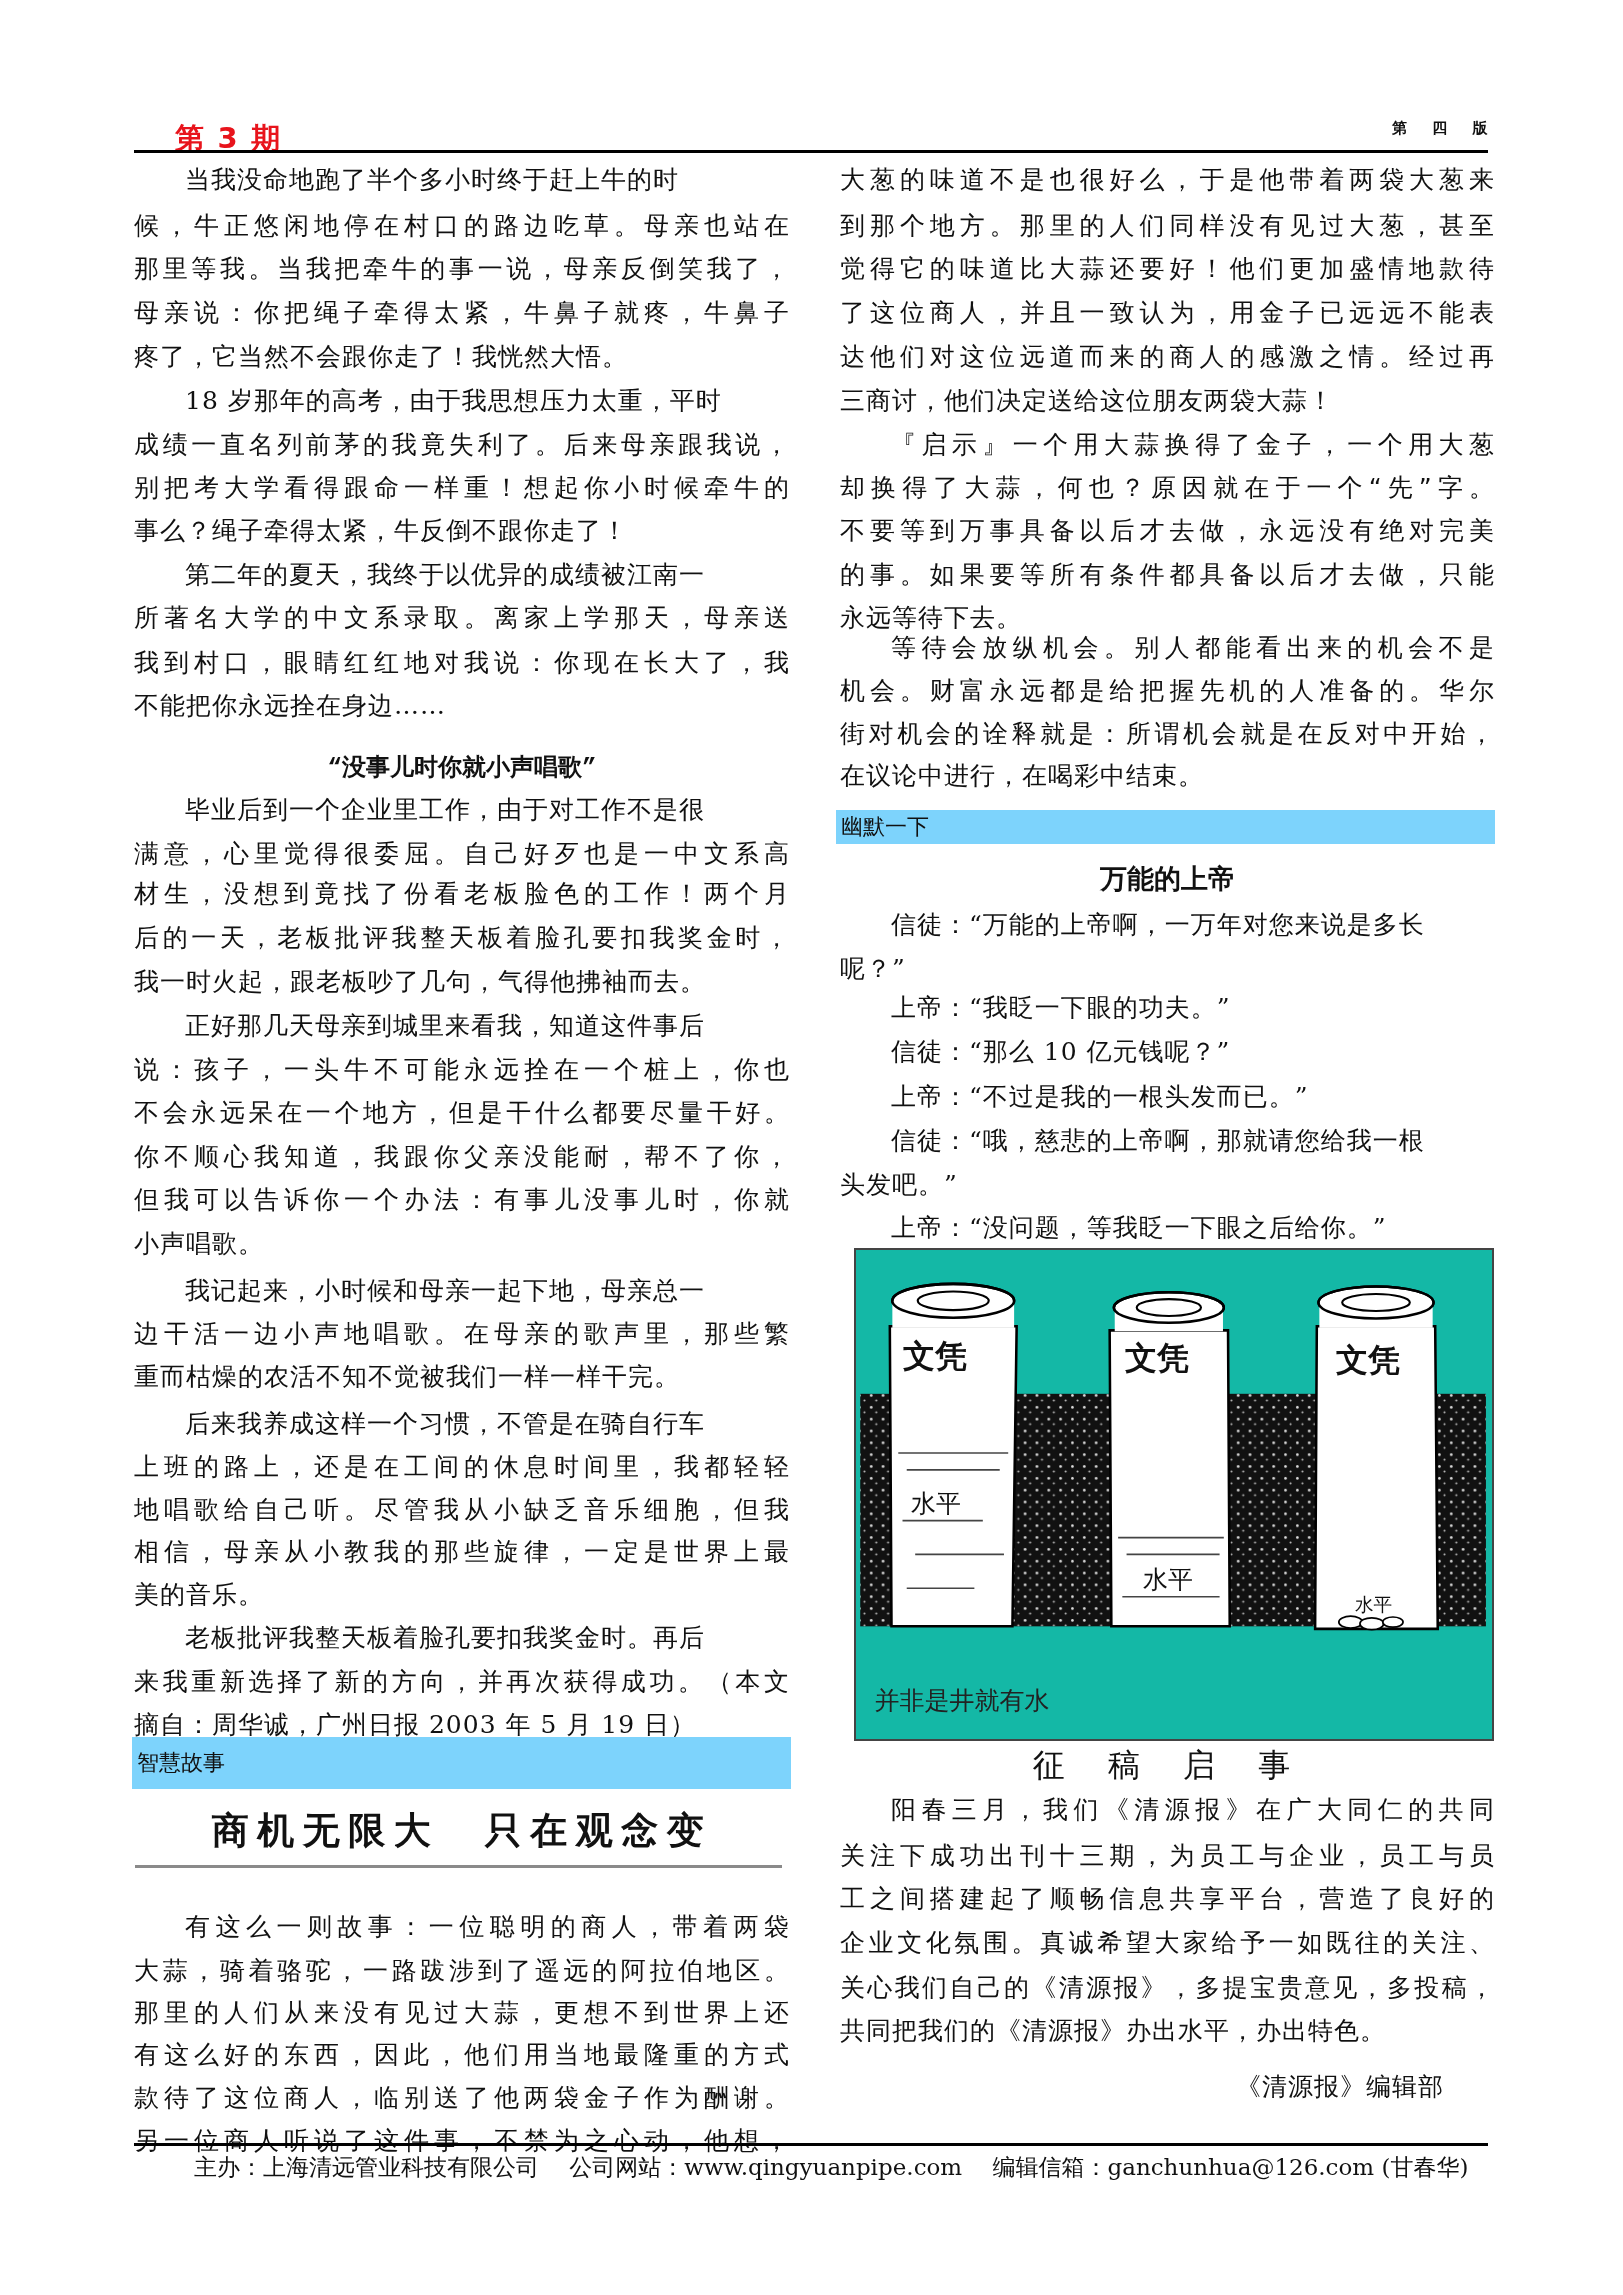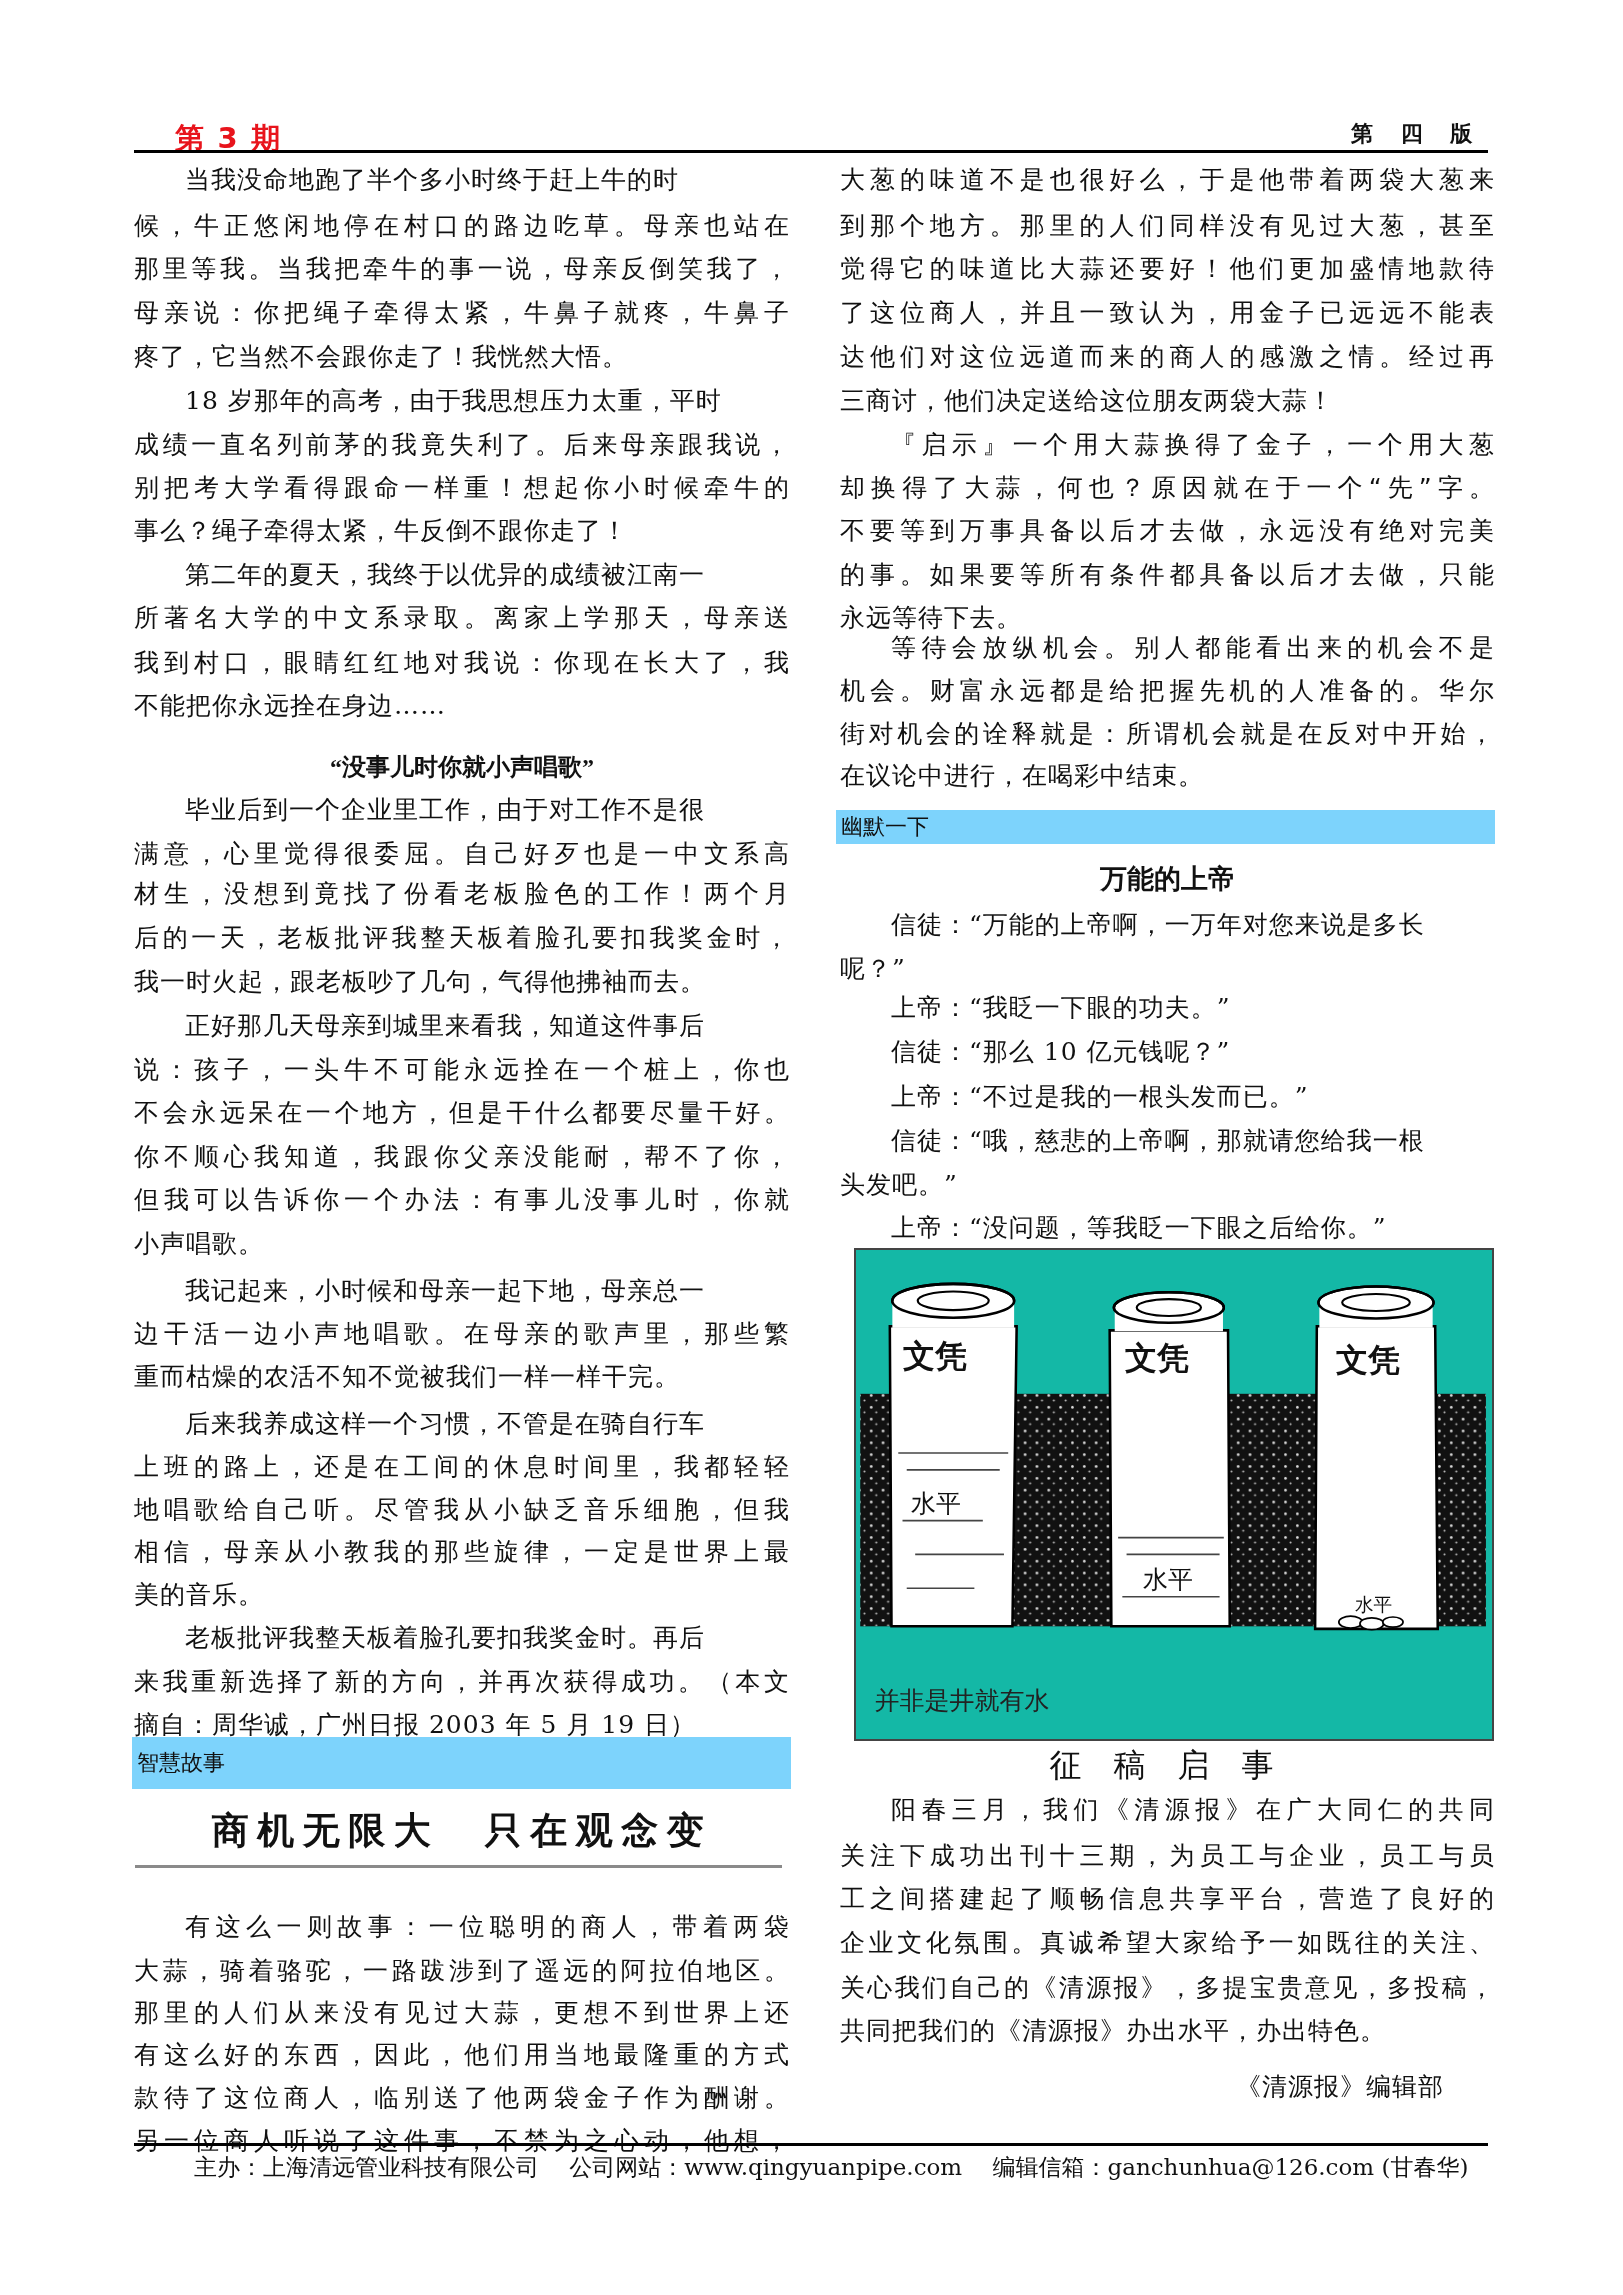--- a/index.html
+++ b/index.html
@@ -1,28 +1,28 @@
 <!DOCTYPE html>
 <html style="font-size:13.5px"><head>
 <meta charset="utf-8">
 <style>
   html,body{margin:0;padding:0;background:#fff;}
   body{width:1623px;height:2295px;position:relative;overflow:hidden;font-family:"DejaVu Serif","Liberation Serif",serif;color:#111;}
   .abs{position:absolute;}
   .hdr-left{left:175px;top:119px;font-family:"DejaVu Sans","Liberation Sans",sans-serif;font-weight:bold;font-size:29px;color:#e8141c;letter-spacing:1.7px;}
-  .hdr-right{left:1351px;top:119px;font-family:"DejaVu Sans","Liberation Sans",sans-serif;font-weight:bold;font-size:22px;color:#111;letter-spacing:10px;}
+  .hdr-right{left:1392px;top:119px;font-family:"DejaVu Sans","Liberation Sans",sans-serif;font-weight:bold;font-size:15px;color:#111;letter-spacing:10px;}
   .rule-top{left:134px;top:150px;width:1354px;height:2.5px;background:#000;}
   .line{position:absolute;font-size:25px;line-height:29px;white-space:nowrap;letter-spacing:1px;}
   .l{left:134px;width:656px;}
   .r{left:840px;width:655px;}
   .ind{text-indent:51px;}
   .just{text-align:justify;text-align-last:justify;}
   .sans{font-family:"DejaVu Sans","Liberation Sans",sans-serif;}
   .bar{position:absolute;background:#7dd3fc;font-family:"DejaVu Sans","Liberation Sans",sans-serif;font-size:22px;line-height:37px;padding-left:5px;box-sizing:border-box;}
-  .subhead{position:absolute;font-family:Liberation Serif, serif;font-size:24px;font-weight:bold;text-align:center;}
+  .subhead{position:absolute;font-family:Liberation Mono, monospace;font-size:24px;font-weight:bold;text-align:center;}
   .big-title{position:absolute;font-family:"DejaVu Sans","Liberation Sans",sans-serif;font-weight:bold;font-size:37px;letter-spacing:8.5px;text-align:center;}
   .gray-rule{position:absolute;left:135px;top:1865px;width:647px;height:3.4px;background:#8a8a8a;}
   .cartoon{position:absolute;left:854px;top:1248px;width:640px;height:493px;border:2.5px solid #444;box-sizing:border-box;background:#14b8a6;overflow:hidden;}
   .caption{position:absolute;left:18.6px;bottom:22px;font-family:"DejaVu Sans","Liberation Sans",sans-serif;font-size:25px;color:#222;}
   .rule-bottom{left:134px;top:2143px;width:1354px;height:2.5px;background:#000;}
   .footer{left:194px;top:2152px;font-size:23px;white-space:nowrap;color:#111;}
 </style>
 </head>
 <body>
 

